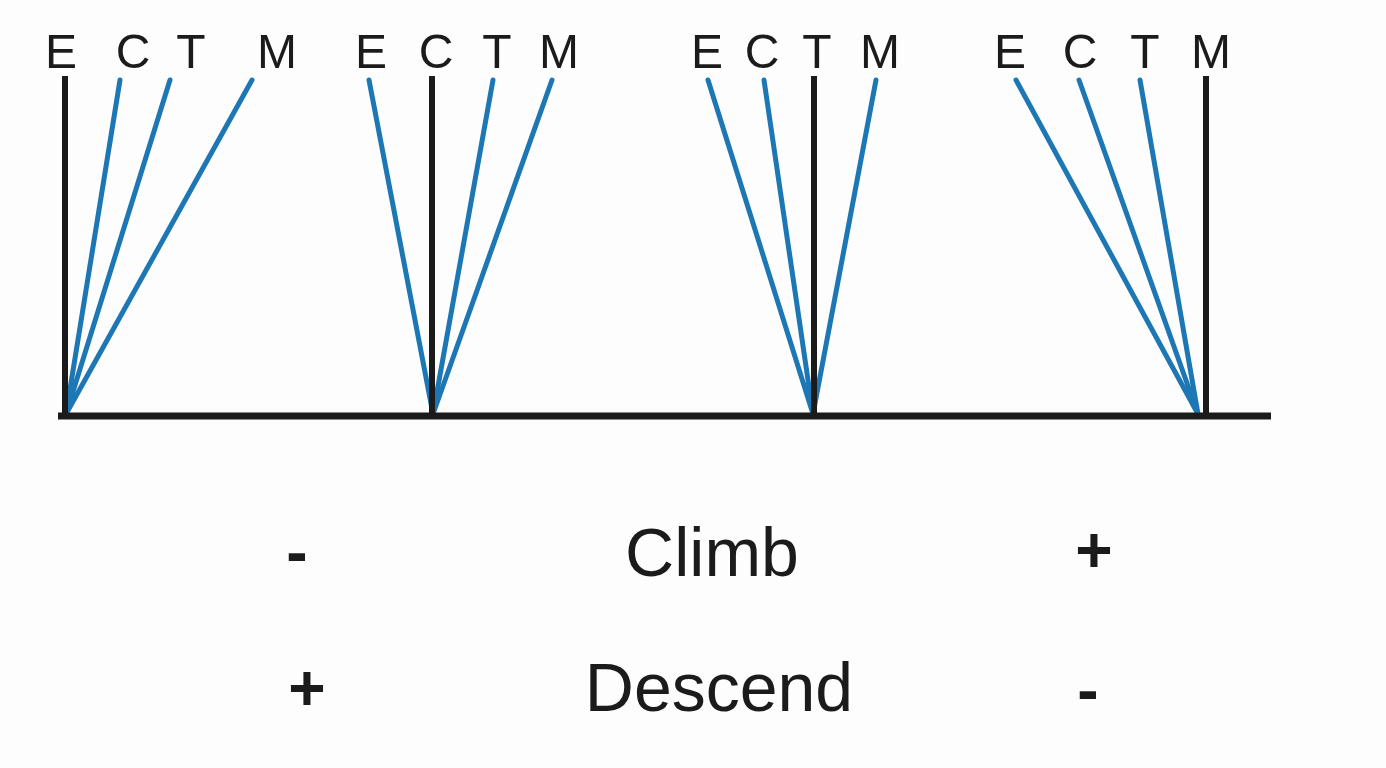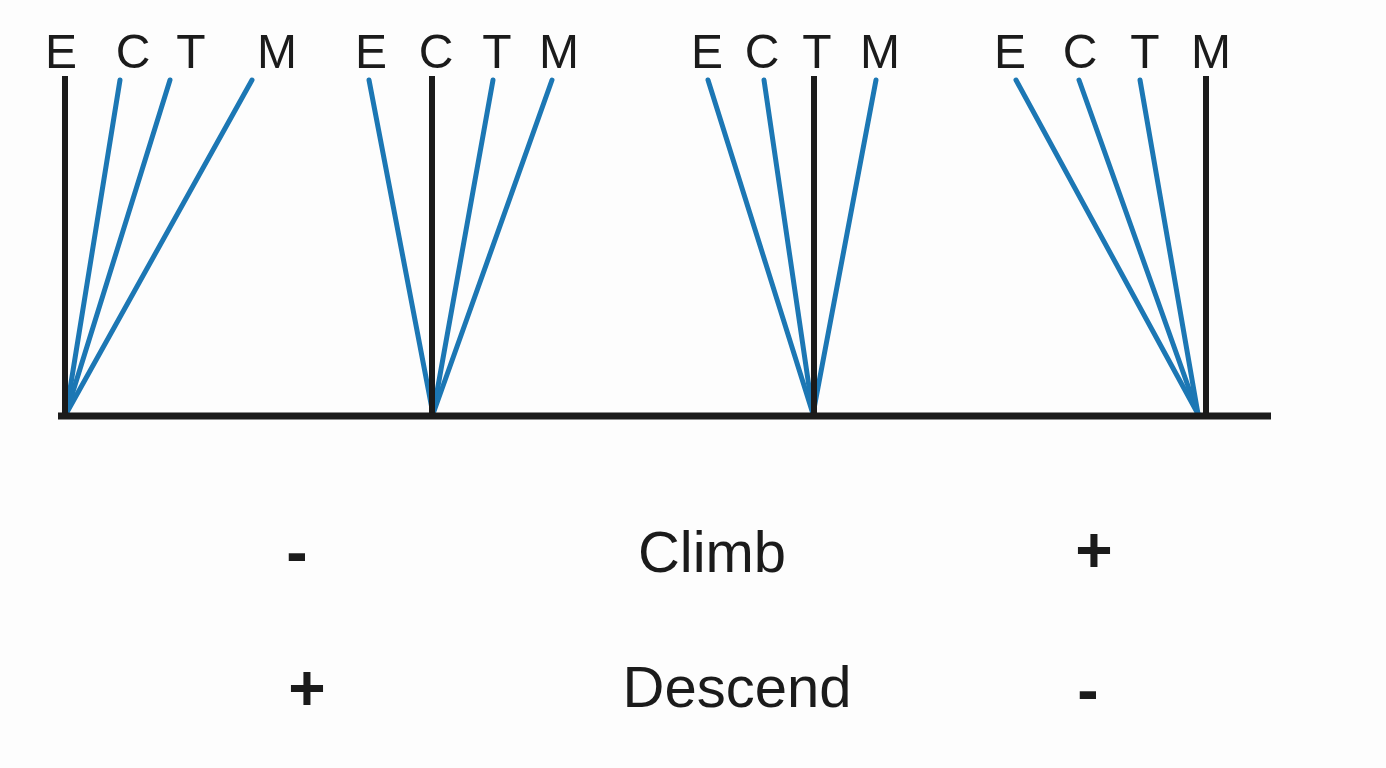--- a/index.html
+++ b/index.html
@@ -21,21 +21,21 @@
     display: block;
   }
   .legend-sign, .legend-word {
     position: absolute;
     transform: translate(-50%, -50%);
     color: #1b1b1b;
     white-space: nowrap;
     line-height: 1;
   }
   .legend-word {
-    font-size: 58px;
+    font-size: 68px;
     font-weight: 400;
   }
   .legend-sign {
     font-size: 64px;
     font-weight: 700;
   }
 </style>
 </head>
 <body>
 
@@ -76,17 +76,17 @@
       <text x="1211" y="68" fill="#1b1b1b" font-size="48" font-family="&quot;Liberation Sans&quot;, sans-serif" text-anchor="middle">M</text>
       <line x1="58" y1="416" x2="1271" y2="416" stroke="#1b1b1b" stroke-width="7"></line>
     </svg>
 
   <div>
     <span class="legend-sign" style="left:297px; top:552px">-</span>
     <span class="legend-word" style="left:712px; top:552px">Climb</span>
     <span class="legend-sign" style="left:1094px; top:550px">+</span>
 
     <span class="legend-sign" style="left:307px; top:688px">+</span>
-    <span class="legend-word" style="left:737px; top:687px">Descend</span>
+    <span class="legend-word" style="left:719px; top:687px">Descend</span>
     <span class="legend-sign" style="left:1088px; top:690px">-</span>
   </div>
 
 </div>
 
 </body></html>

